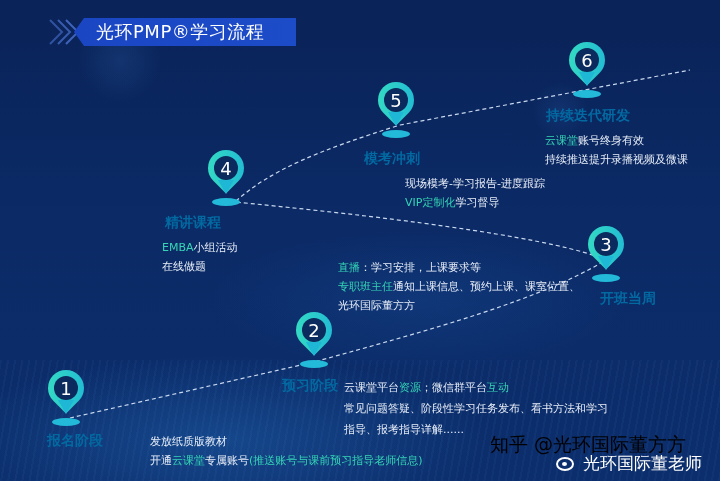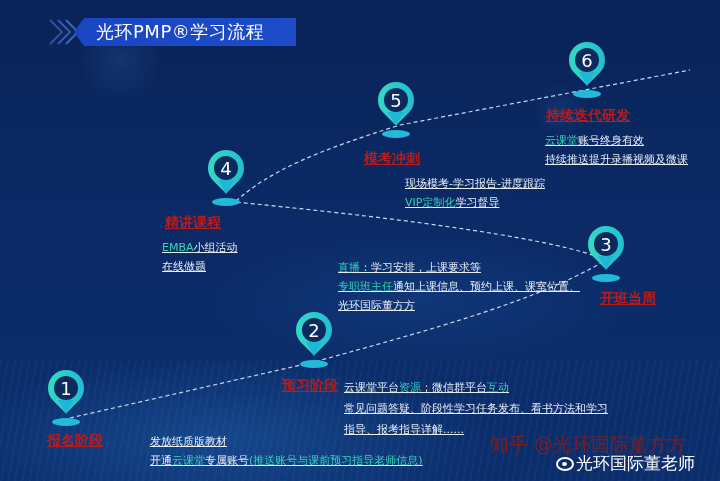--- a/index.html
+++ b/index.html
@@ -51,30 +51,30 @@
   .pin .tip {
     position:absolute; left:10px; top:30px; width:0; height:0;
     border-left:8px solid transparent; border-right:8px solid transparent;
     border-top:14px solid #1fb7d6;
   }
   .pin .base {
     position:absolute; left:4px; top:48px; width:28px; height:8px; border-radius:50%;
     background: #23b9d8;
   }
   .stage-title {
-    position:absolute; font-size:14px; font-weight:bold; color:#b91c1c; white-space:nowrap;text-decoration:underline;
+    position:absolute; font-size:14px; font-weight:bold; color:#0369a1; white-space:nowrap;
   }
-  .desc { position:absolute; font-size:11px; line-height:19px; color:#e8eef8; white-space:nowrap;text-decoration:underline; }
+  .desc { position:absolute; font-size:11px; line-height:19px; color:#e8eef8; white-space:nowrap; }
   .hl { color:#35d6b6; }
   .watermark-zhihu {
-    position:absolute; left:490px; top:432px; font-size:19px; color:#7f1d1d; white-space:nowrap;
+    position:absolute; left:490px; top:432px; font-size:19px; color:#000000; white-space:nowrap;
   }
   .watermark-weibo {
     position:absolute; left:556px; top:452px; font-size:17px; color:#ffffff; white-space:nowrap;
-    display:flex; align-items:center; gap:2px;
+    display:flex; align-items:center; gap:9px;
   }
   .weibo-icon {
     width:18px; height:14px; border-radius:50%; border:2px solid #ffffff; position:relative;
   }
   .weibo-icon::after {
     content:""; position:absolute; left:4px; top:3px; width:5px; height:4px; border-radius:50%; background:#ffffff;
   }
 </style>
 </head>
 <body>

